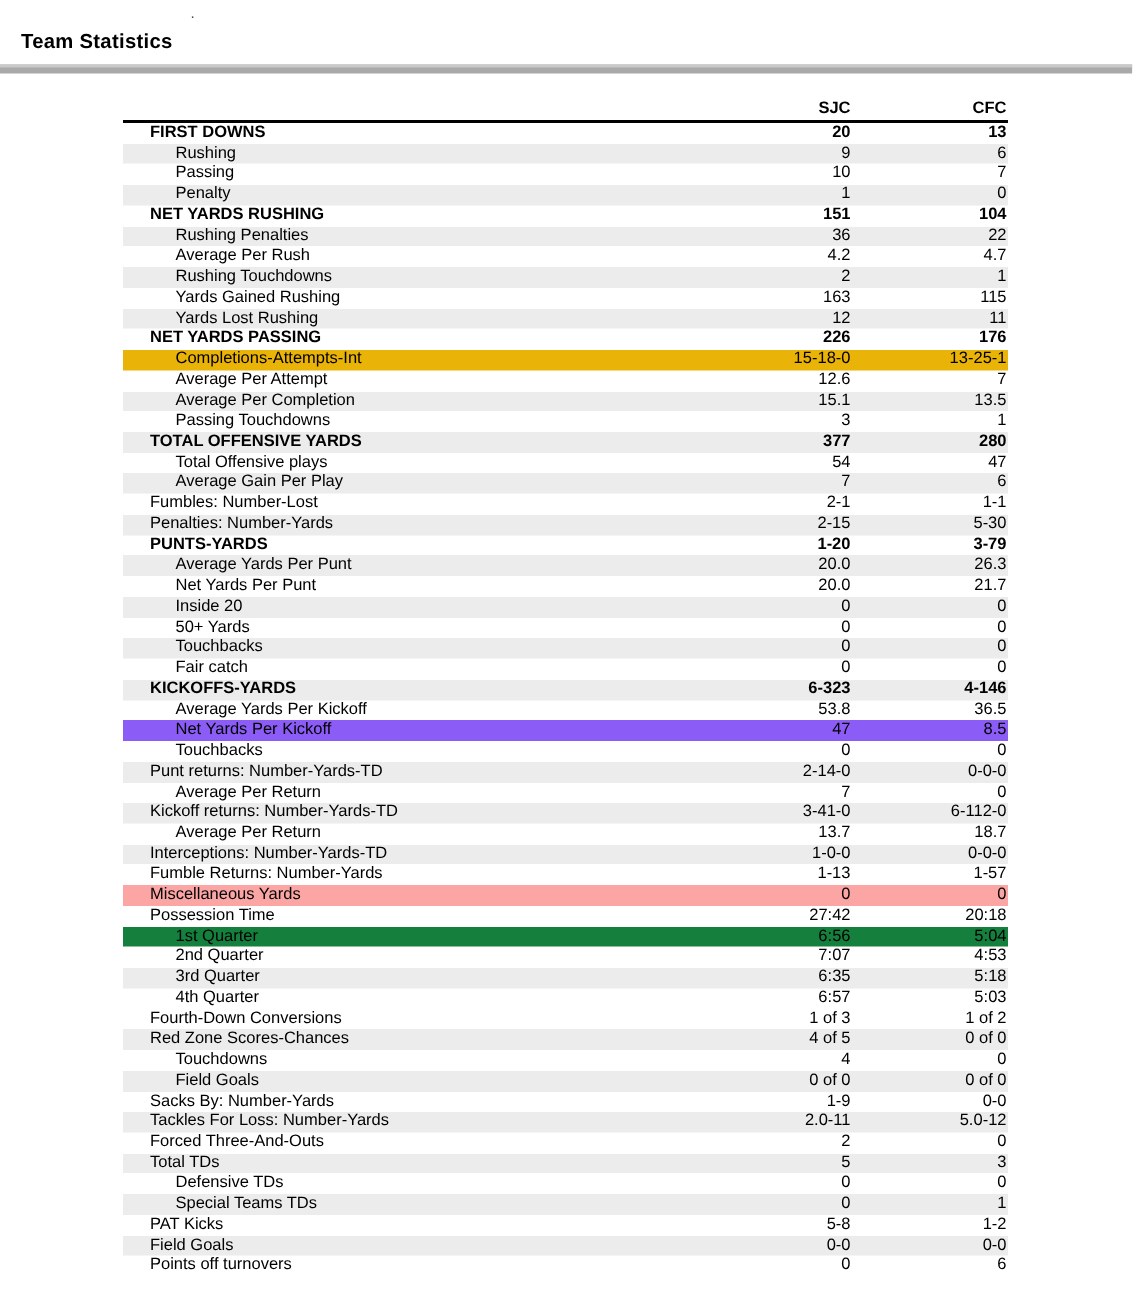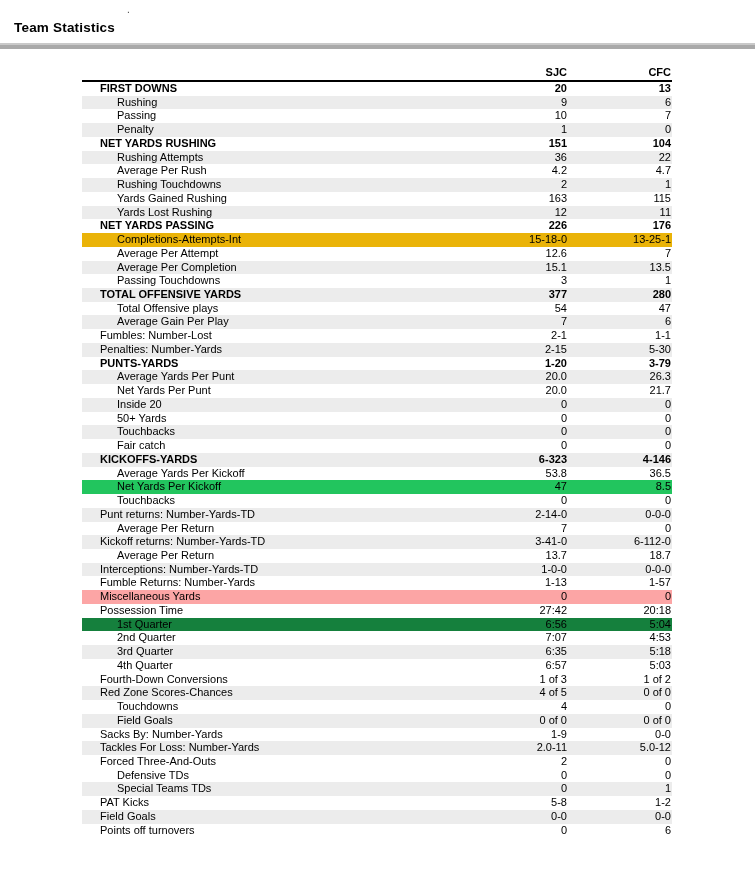--- a/index.html
+++ b/index.html
@@ -126,21 +126,21 @@
           <td class="label">Penalty</td>
           <td class="val">1</td>
           <td class="val">0</td>
         </tr>
         <tr class="section">
           <td class="label">NET YARDS RUSHING</td>
           <td class="val">151</td>
           <td class="val">104</td>
         </tr>
         <tr class="indent striped" style="background: rgb(236, 236, 236);">
-          <td class="label">Rushing Attempts</td>
+          <td class="label">Rushing Penalties</td>
           <td class="val">36</td>
           <td class="val">22</td>
         </tr>
         <tr class="indent">
           <td class="label">Average Per Rush</td>
           <td class="val">4.2</td>
           <td class="val">4.7</td>
         </tr>
         <tr class="indent striped" style="background: rgb(236, 236, 236);">
           <td class="label">Rushing Touchdowns</td>
@@ -245,21 +245,21 @@
         <tr class="section striped" style="background: rgb(236, 236, 236);">
           <td class="label">KICKOFFS-YARDS</td>
           <td class="val">6-323</td>
           <td class="val">4-146</td>
         </tr>
         <tr class="indent">
           <td class="label">Average Yards Per Kickoff</td>
           <td class="val">53.8</td>
           <td class="val">36.5</td>
         </tr>
-        <tr class="indent striped" style="background: #22c55e;">
+        <tr class="indent striped" style="background: #8b5cf6;">
           <td class="label">Net Yards Per Kickoff</td>
           <td class="val">47</td>
           <td class="val">8.5</td>
         </tr>
         <tr class="indent">
           <td class="label">Touchbacks</td>
           <td class="val">0</td>
           <td class="val">0</td>
         </tr>
         <tr class="plain striped" style="background: rgb(236, 236, 236);">
@@ -349,20 +349,25 @@
         </tr>
         <tr class="plain striped" style="background: rgb(236, 236, 236);">
           <td class="label">Tackles For Loss: Number-Yards</td>
           <td class="val">2.0-11</td>
           <td class="val">5.0-12</td>
         </tr>
         <tr class="plain">
           <td class="label">Forced Three-And-Outs</td>
           <td class="val">2</td>
           <td class="val">0</td>
+        </tr>
+        <tr class="plain striped" style="background: rgb(236, 236, 236);">
+          <td class="label">Total TDs</td>
+          <td class="val">5</td>
+          <td class="val">3</td>
         </tr>
         <tr class="indent">
           <td class="label">Defensive TDs</td>
           <td class="val">0</td>
           <td class="val">0</td>
         </tr>
         <tr class="indent striped" style="background: rgb(236, 236, 236);">
           <td class="label">Special Teams TDs</td>
           <td class="val">0</td>
           <td class="val">1</td>

